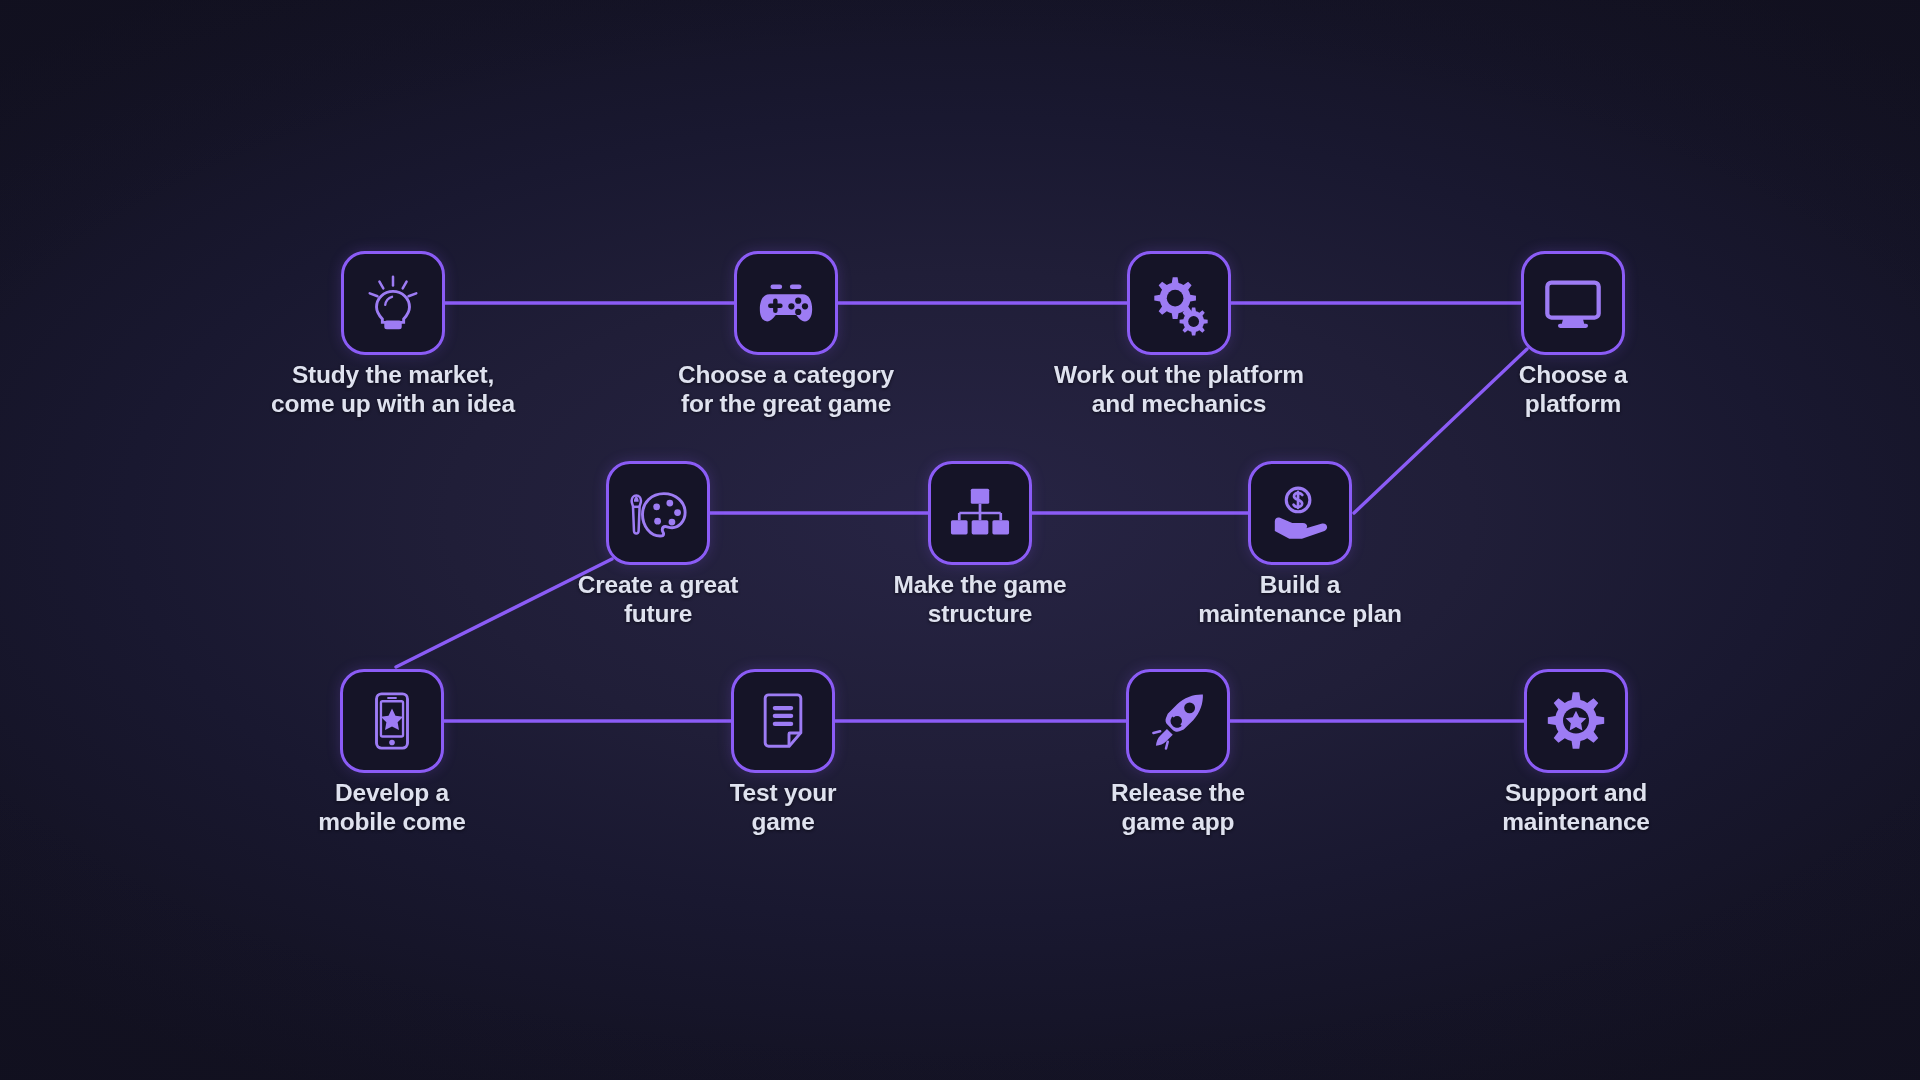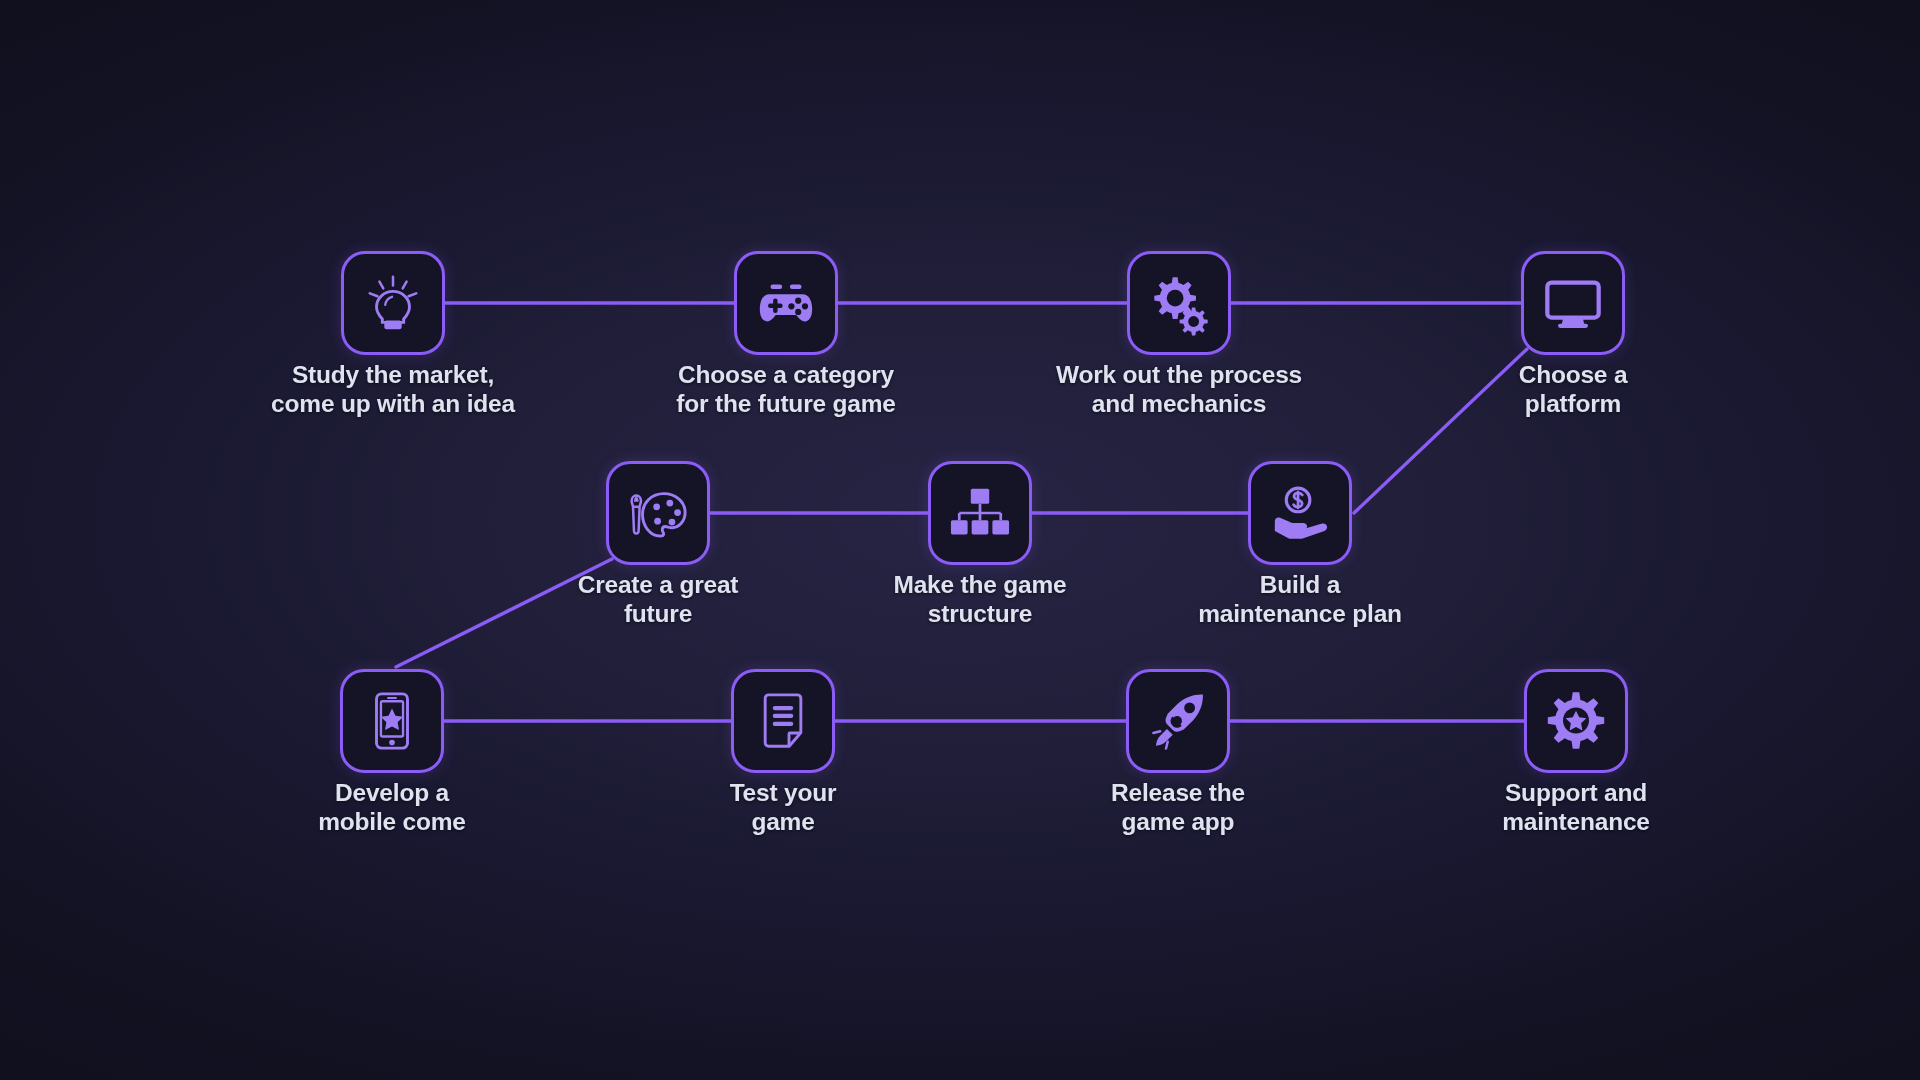--- a/index.html
+++ b/index.html
@@ -144,33 +144,33 @@
         </g>
         <g fill="#151427">
           <circle cx="44.6" cy="29.6" r="3.2"></circle>
           <circle cx="51.6" cy="35.4" r="3.2"></circle>
           <circle cx="37.6" cy="35.4" r="3.2"></circle>
           <circle cx="44.6" cy="41.2" r="3.2"></circle>
         </g>
       </svg>
     </div>
     <div class="node-label">Choose a category
-for the future game</div>
+for the great game</div>
   </div>
 
   <div class="node" style="left:1179px; top:303px;">
     <div class="node-box">
       <svg viewBox="0 0 64 64">
         <path fill="#9d7cf4" d="M25.5 5.5 L30.5 5.5 L31.5 11.4 A15.6 15.6 0 0 1 36.6 13.5 L41.4 10 L45 13.6 L41.5 18.4 A15.6 15.6 0 0 1 43.6 23.5 L49.5 24.5 L49.5 29.5 L43.6 30.5 A15.6 15.6 0 0 1 41.5 35.6 L45 40.4 L41.4 44 L36.6 40.5 A15.6 15.6 0 0 1 31.5 42.6 L30.5 48.5 L25.5 48.5 L24.5 42.6 A15.6 15.6 0 0 1 19.4 40.5 L14.6 44 L11 40.4 L14.5 35.6 A15.6 15.6 0 0 1 12.4 30.5 L6.5 29.5 L6.5 24.5 L12.4 23.5 A15.6 15.6 0 0 1 14.5 18.4 L11 13.6 L14.6 10 L19.4 13.5 A15.6 15.6 0 0 1 24.5 11.4 Z"></path>
         <circle cx="28" cy="27" r="8.6" fill="#151427"></circle>
         <path fill="#9d7cf4" d="M45.4 36.6 L48.8 36.6 L49.5 40.5 A10.8 10.8 0 0 1 53 42 L56.2 39.6 L58.6 42 L56.2 45.2 A10.8 10.8 0 0 1 57.7 48.7 L61.6 49.4 L61.6 52.8 L57.7 53.5 A10.8 10.8 0 0 1 56.2 57 L58.6 60.2 L56.2 62.6 L53 60.2 A10.8 10.8 0 0 1 49.5 61.7 L48.8 65.6 L45.4 65.6 L44.7 61.7 A10.8 10.8 0 0 1 41.2 60.2 L38 62.6 L35.6 60.2 L38 57 A10.8 10.8 0 0 1 36.5 53.5 L32.6 52.8 L32.6 49.4 L36.5 48.7 A10.8 10.8 0 0 1 38 45.2 L35.6 42 L38 39.6 L41.2 42 A10.8 10.8 0 0 1 44.7 40.5 Z"></path>
         <circle cx="47.1" cy="51.1" r="5.6" fill="#151427"></circle>
       </svg>
     </div>
-    <div class="node-label">Work out the process
+    <div class="node-label">Work out the platform
 and mechanics</div>
   </div>
 
   <div class="node" style="left:1573px; top:303px;">
     <div class="node-box">
       <svg viewBox="0 0 64 64">
         <rect x="5.5" y="11" width="53" height="36" rx="4.2" fill="none" stroke="#9d7cf4" stroke-width="4.4"></rect>
         <path d="M22 47 L20 55.5 L44 55.5 L42 47 Z" fill="#9d7cf4"></path>
         <rect x="16.5" y="53.4" width="31" height="4.4" rx="2.2" fill="#9d7cf4"></rect>
       </svg>

